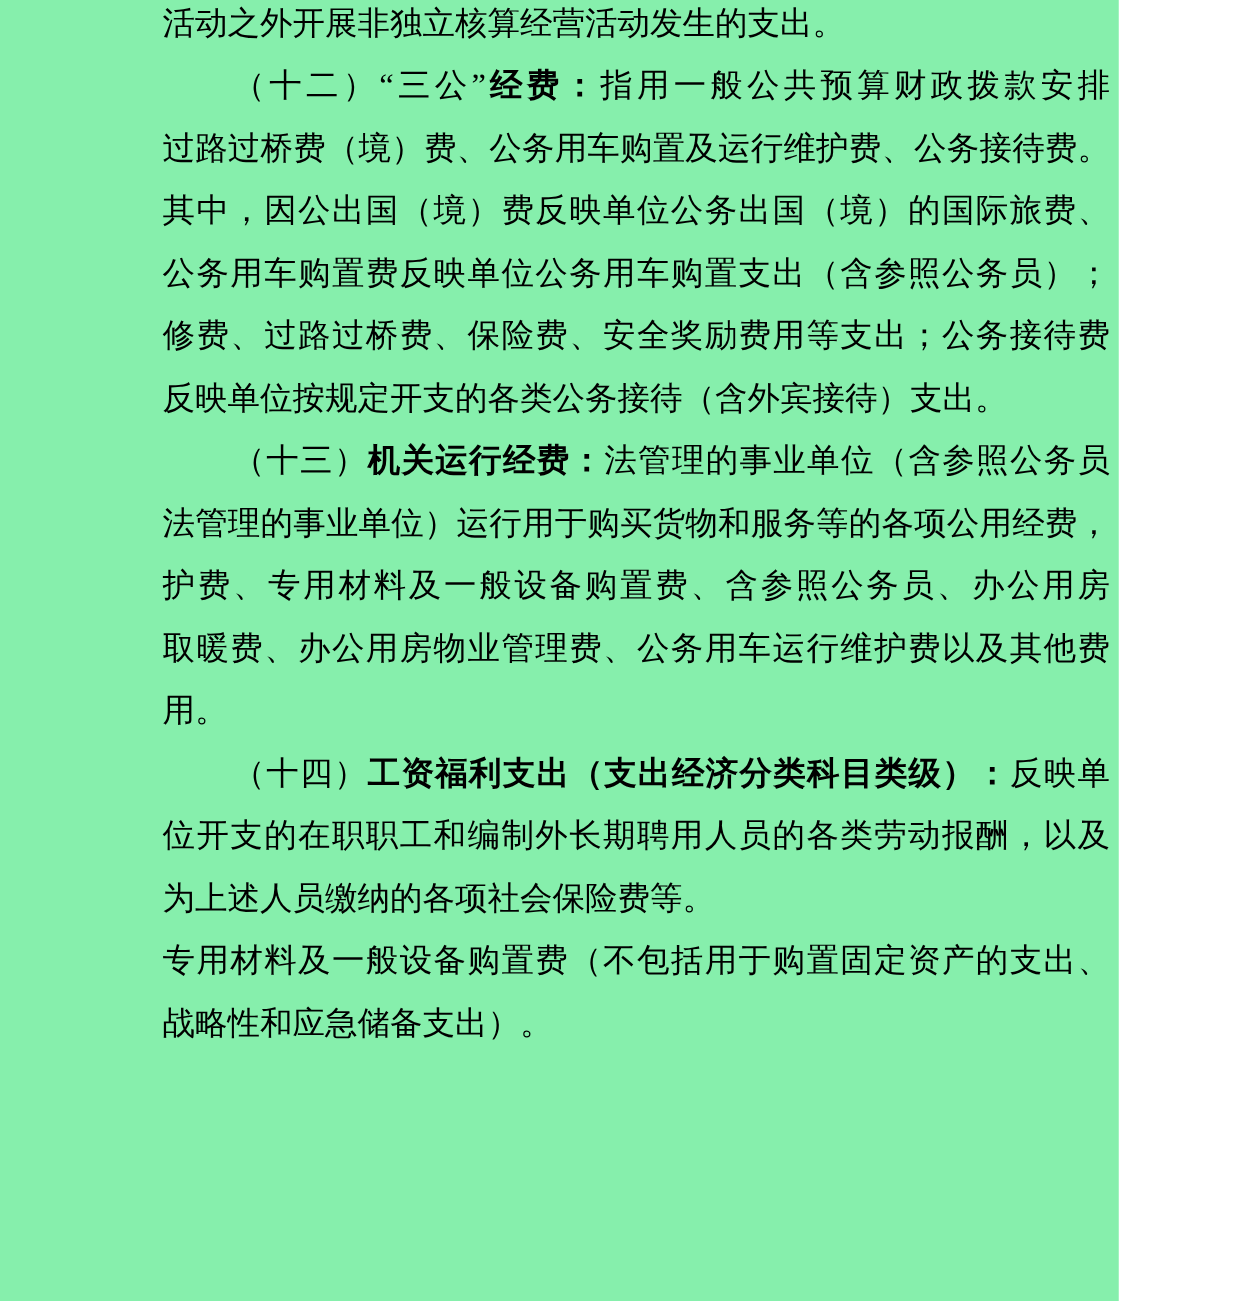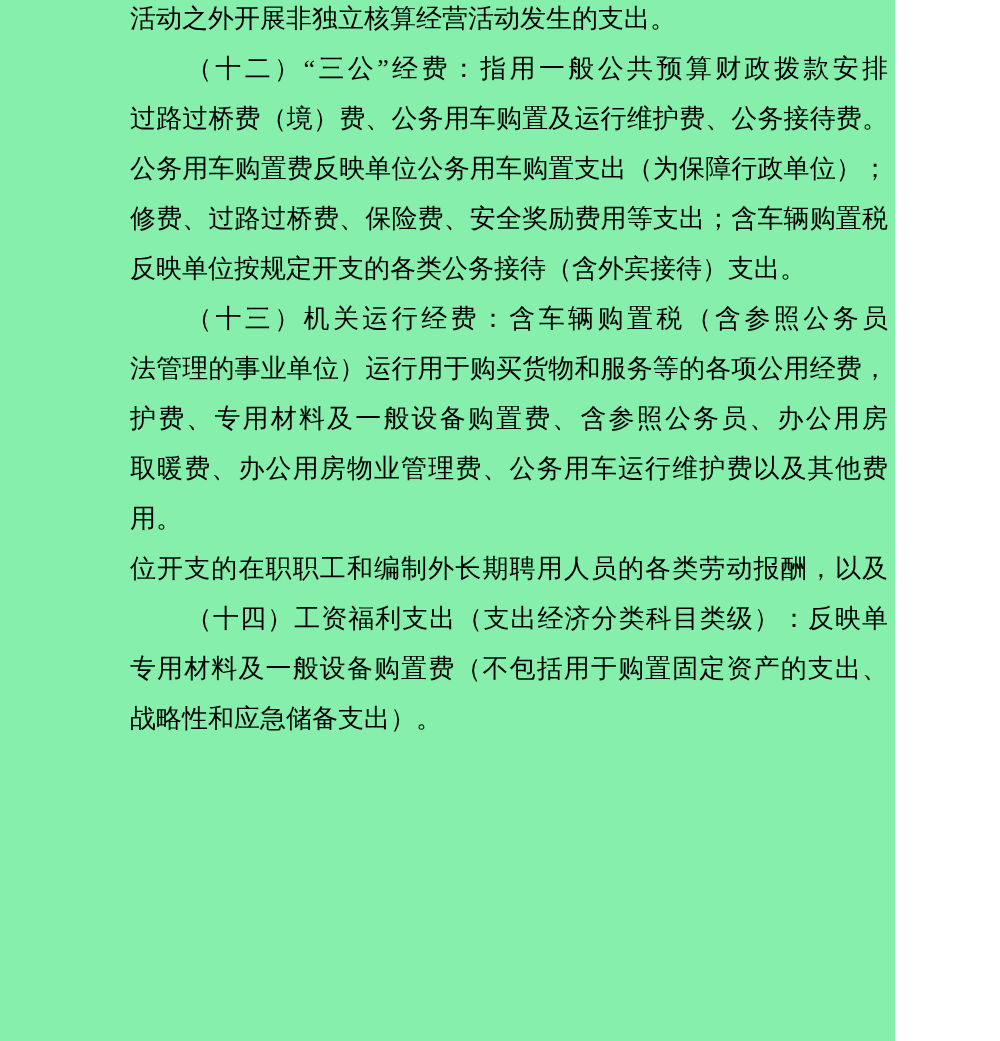--- a/index.html
+++ b/index.html
@@ -30,85 +30,91 @@
     overflow: hidden;
   }
   .line.justify {
     text-align: justify;
     text-align-last: justify;
   }
   .line.indent {
     padding-left: 56px;
   }
   .bold {
-    font-weight: normal;
+    font-weight: bold;
   }
 </style>
 </head>
 <body style="background: rgb(255, 255, 255);">
 
 <div class="page">
   <div class="doc" style="color: rgb(0, 0, 0);">
 
     <div class="line">
       <span>活动之外开展非独立核算经营活动发生的支出。</span>
     </div>
 
     <div class="line indent justify">
       <span>（十二）“三公”</span><span class="bold">经费：</span><span>指用一般公共预算财政拨款安排</span>
     </div>
 
     <div class="line justify">
       <span>过路过桥费（境）费、公务用车购置及运行维护费、公务接待费。</span>
     </div>
 
-
-
     <div class="line justify">
-      <span>公务用车购置费反映单位公务用车购置支出（为保障行政单位）；</span>
+      <span>其中，因公出国（境）费反映单位公务出国（境）的国际旅费、</span>
     </div>
 
 
     <div class="line justify">
-      <span>修费、过路过桥费、保险费、安全奖励费用等支出；含车辆购置税</span>
+      <span>公务用车购置费反映单位公务用车购置支出（含参照公务员）；</span>
+    </div>
+
+
+    <div class="line justify">
+      <span>修费、过路过桥费、保险费、安全奖励费用等支出；公务接待费</span>
     </div>
 
     <div class="line">
       <span>反映单位按规定开支的各类公务接待（含外宾接待）支出。</span>
     </div>
 
     <div class="line indent justify">
-      <span>（十三）</span><span class="bold">机关运行经费：</span><span>含车辆购置税（含参照公务员</span>
+      <span>（十三）</span><span class="bold">机关运行经费：</span><span>法管理的事业单位（含参照公务员</span>
     </div>
 
     <div class="line justify">
       <span>法管理的事业单位）运行用于购买货物和服务等的各项公用经费，</span>
     </div>
 
 
     <div class="line justify">
       <span>护费、专用材料及一般设备购置费、含参照公务员、办公用房</span>
     </div>
 
     <div class="line justify">
       <span>取暖费、办公用房物业管理费、公务用车运行维护费以及其他费</span>
     </div>
 
     <div class="line">
       <span>用。</span>
     </div>
 
+    <div class="line indent justify">
+      <span>（十四）</span><span class="bold">工资福利支出（支出经济分类科目类级）：</span><span>反映单</span>
+    </div>
+
     <div class="line justify">
       <span>位开支的在职职工和编制外长期聘用人员的各类劳动报酬，以及</span>
     </div>
 
-    <div class="line indent justify">
-      <span>（十四）</span><span class="bold">工资福利支出（支出经济分类科目类级）：</span><span>反映单</span>
+    <div class="line">
+      <span>为上述人员缴纳的各项社会保险费等。</span>
     </div>
-
 
 
     <div class="line justify">
       <span>专用材料及一般设备购置费（不包括用于购置固定资产的支出、</span>
     </div>
 
     <div class="line">
       <span>战略性和应急储备支出）。</span>
     </div>
 

